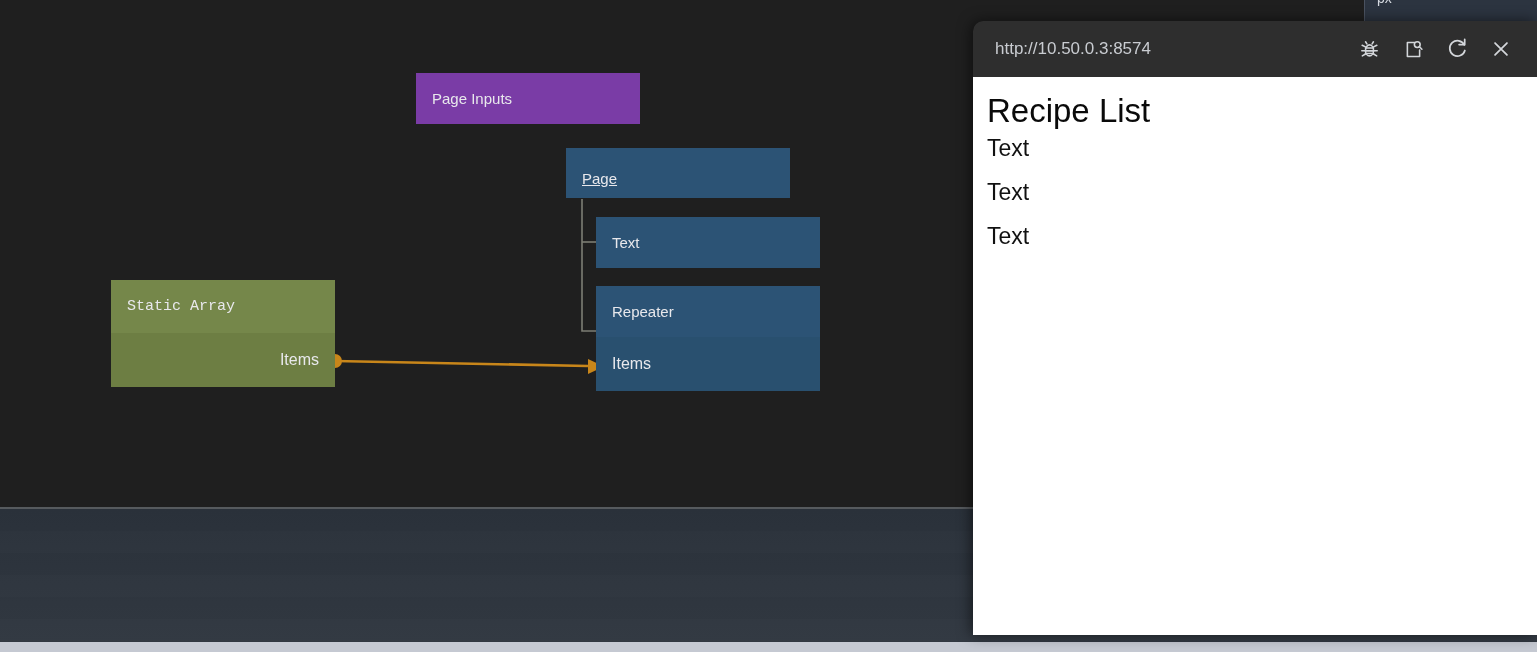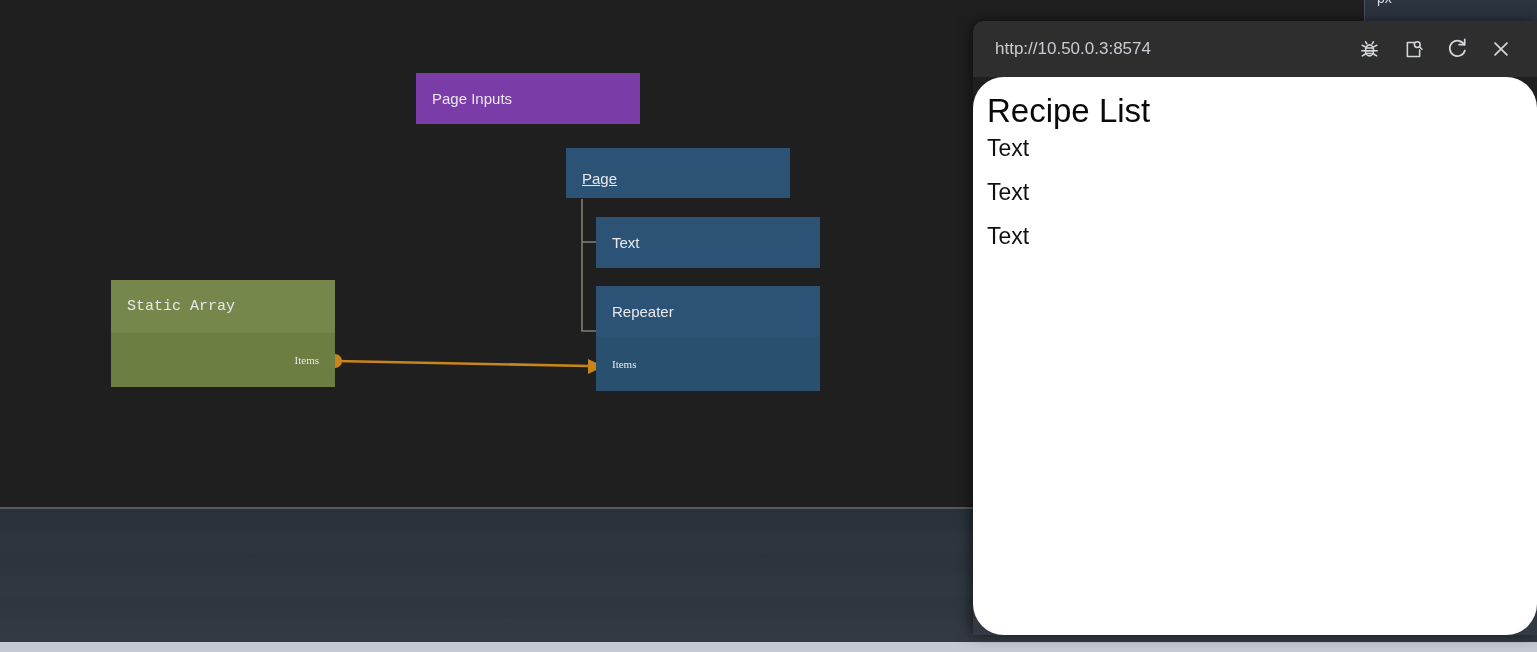--- a/index.html
+++ b/index.html
@@ -75,22 +75,21 @@
   }
   .node-body {
     box-sizing: border-box;
   }
   .port-row {
     display: flex;
     align-items: center;
     height: 48px;
     box-sizing: border-box;
     position: relative;
-    font-size: 11px;
-    font-family: Liberation Serif, serif;
+    font-size: 16px;
   }
   .port-row.out {
     justify-content: flex-end;
     padding-right: 16px;
   }
   .port-row.in {
     justify-content: flex-start;
     padding-left: 16px;
   }
 
@@ -191,21 +190,20 @@
     align-items: center;
     justify-content: center;
     color: #d3d6da;
     cursor: pointer;
   }
   #browser-viewport {
     background: #ffffff;
     height: 558px;
     padding: 14px 0 0 14px;
     box-sizing: border-box;
-    border-radius: 31px;
   }
   #preview-heading {
     font-family: "Liberation Sans", sans-serif;
     font-size: 33px;
     font-weight: normal;
     color: #0a0a0a;
     margin: 0 0 6px 0;
     line-height: 1.2;
   }
   .preview-item {

